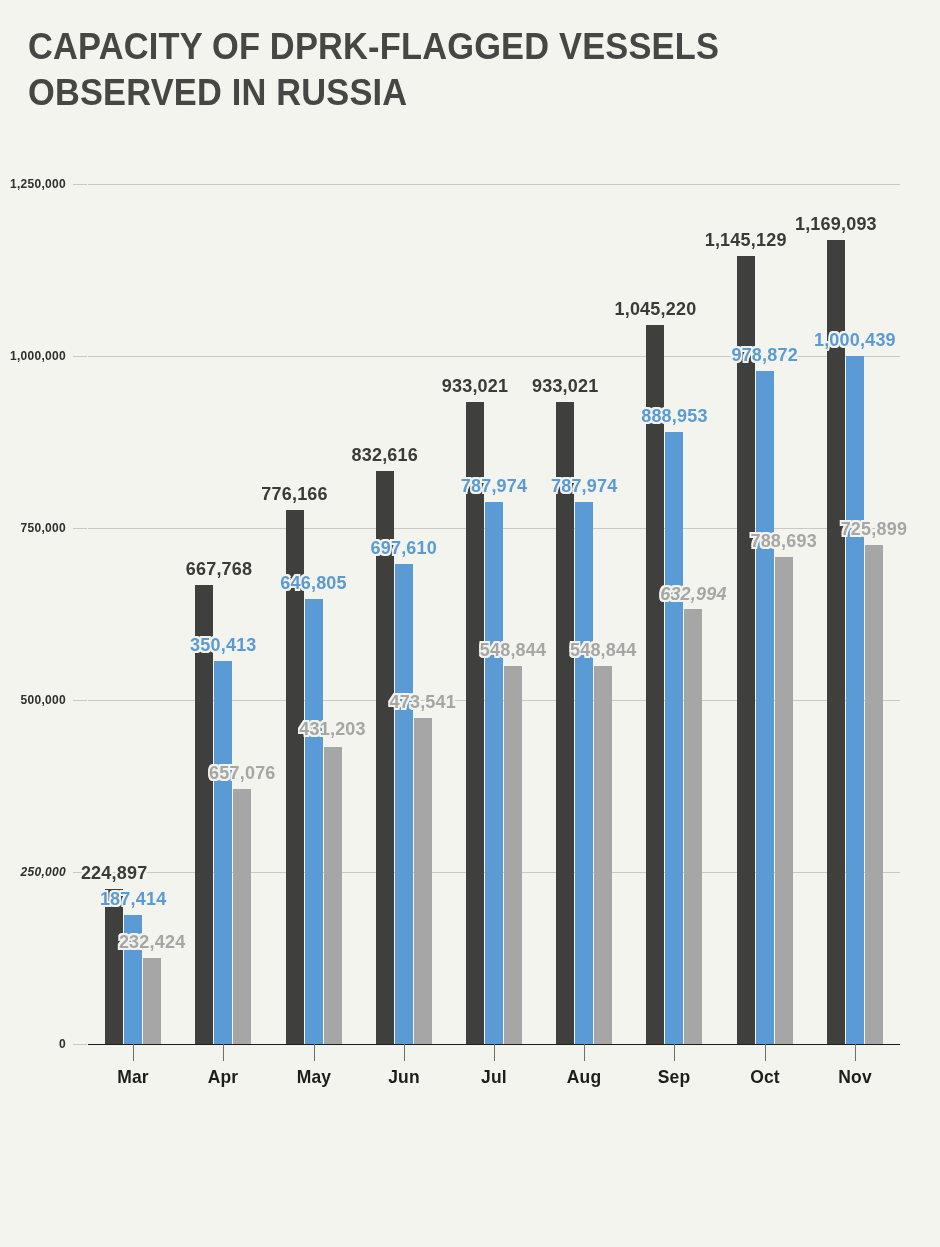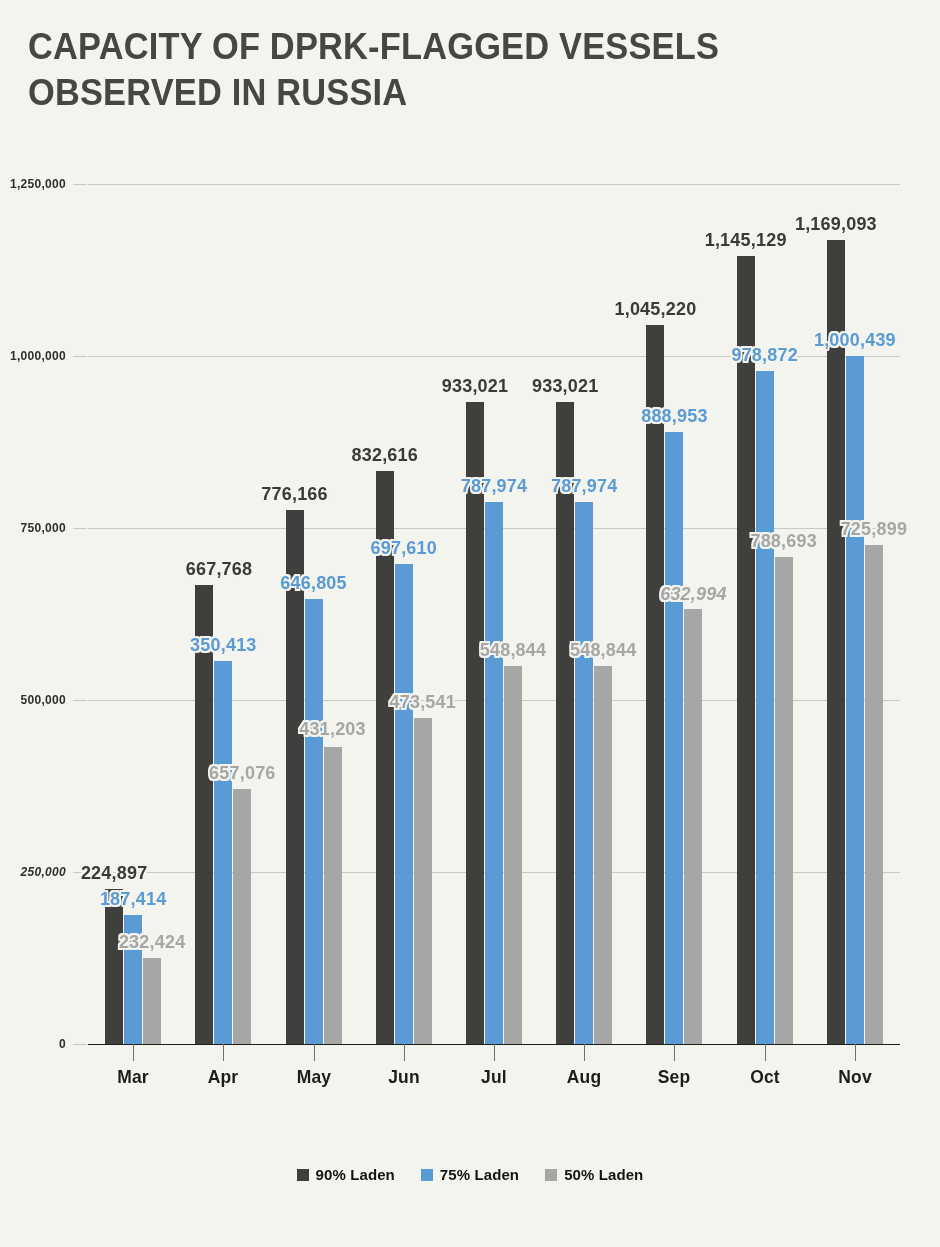--- a/index.html
+++ b/index.html
@@ -246,28 +246,14 @@
       <div class="bar s90" style="left: 738.889px; height: 804.336px;"></div>
       <div class="val-label s90" style="left: 747.889px; top: 29.664px;">1,169,093</div>
       <div class="bar s75" style="left: 757.889px; height: 688.302px;"></div>
       <div class="val-label s75" style="left: 766.889px; top: 145.698px;">1,000,439</div>
       <div class="bar s50" style="left: 776.889px; height: 499.419px;"></div>
       <div class="val-label s50" style="left: 785.889px; top: 334.581px;">725,899</div>
       <div class="x-tick" style="left: 766.889px; top: 860px;"></div>
       <div class="x-cat-label" style="left: 766.889px; top: 882px;">Nov</div>
     </div>
 
-  <div class="legend" id="legend">
-      <div class="legend-item">
-        <span class="legend-swatch" style="background: rgb(63, 63, 62);"></span>
-        <span class="legend-label">90% Laden</span>
-      </div>
-      <div class="legend-item">
-        <span class="legend-swatch" style="background: rgb(91, 155, 213);"></span>
-        <span class="legend-label">75% Laden</span>
-      </div>
-      <div class="legend-item">
-        <span class="legend-swatch" style="background: rgb(166, 166, 166);"></span>
-        <span class="legend-label">50% Laden</span>
-      </div>
-    </div>
 
 </div>
 
 </body></html>

